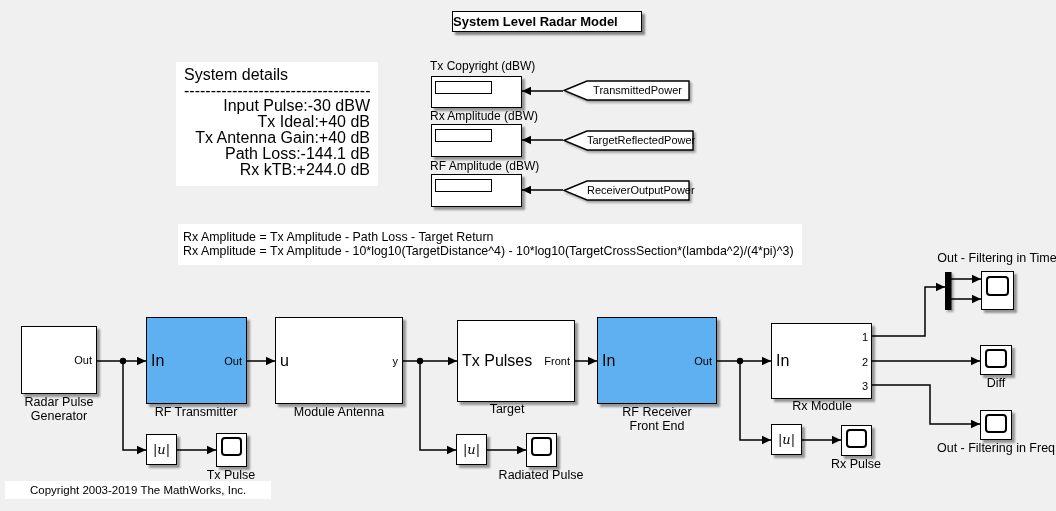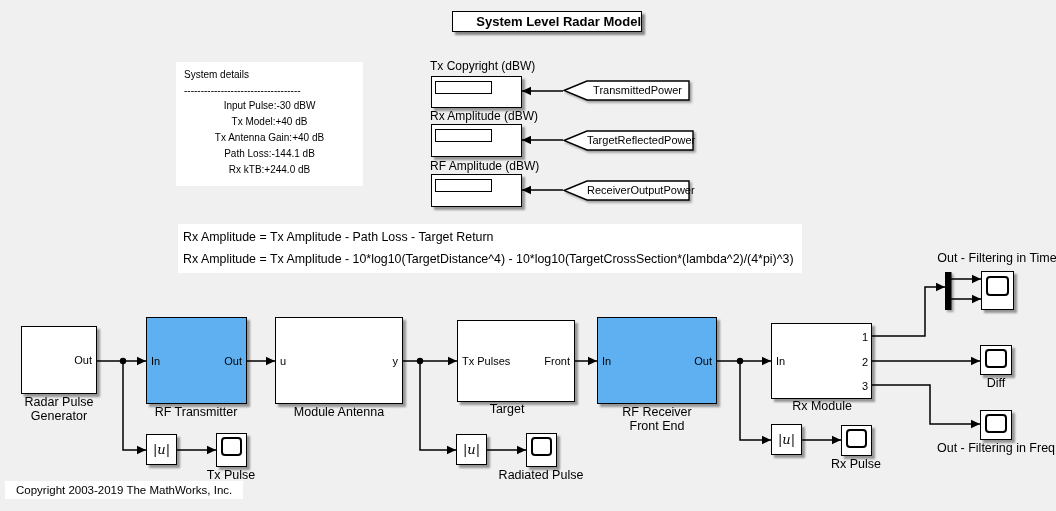--- a/index.html
+++ b/index.html
@@ -2,45 +2,45 @@
 <html style="--blue: #5fb0f1; --bg: #f0f0f0;"><head>
 <meta charset="utf-8">
 <style>
   html,body{margin:0;padding:0;background:#e8e8e8}
   .canvas{position:relative;width:1056px;height:511px;background:var(--bg,#f0f0f0);
           font-family:"Liberation Sans",sans-serif;color:#000;overflow:hidden}
   svg.wires{position:absolute;left:0;top:0;z-index:1}
   .block{position:absolute;background:#fff;border:1.6px solid #000;box-sizing:border-box;
          box-shadow:3px 3px 2px rgba(0,0,0,.38);z-index:2}
   .blue{background:var(--blue,#5fb0f1)}
-  .pl{position:absolute;left:4px;top:50%;transform:translateY(-50%);font-size:11px;white-space:nowrap}
+  .pl{position:absolute;left:4px;top:50%;transform:translateY(-50%);font-size:16px;white-space:nowrap}
   .pr{position:absolute;right:4px;top:50%;transform:translateY(-50%);font-size:11px;white-space:nowrap}
   .pnum{position:absolute;right:3px;font-size:11px;line-height:14px}
   .blabel{position:absolute;text-align:center;font-size:12.5px;line-height:13.5px;white-space:pre-line;z-index:2}
   .scope{position:absolute;background:#fff;border:1.6px solid #000;box-sizing:border-box;
          box-shadow:3px 3px 2px rgba(0,0,0,.38);z-index:2}
   .screen{position:absolute;left:4px;right:4px;top:3px;height:15px;border:2px solid #000;border-radius:4px}
   .screen-lg{top:4px;height:16px}
   .absblk{position:absolute;background:#fff;border:1.6px solid #000;box-sizing:border-box;
           box-shadow:3px 3px 2px rgba(0,0,0,.38);display:flex;align-items:center;justify-content:center;
           font-size:13px;font-style:italic;font-family:"DejaVu Serif",serif;z-index:2}
   .display{position:absolute;background:#fff;border:1.6px solid #000;box-sizing:border-box;
            box-shadow:3px 3px 2px rgba(0,0,0,.38);z-index:2}
   .dvalue{position:absolute;left:3px;top:4px;width:57px;height:13px;border:1.6px solid #000;box-sizing:border-box}
   .dlabel{position:absolute;font-size:12px;white-space:nowrap;z-index:2}
   .ann{position:absolute;background:#fff;z-index:2}
-  .sd{left:176px;top:62px;width:187px;padding:4px 8px 8px 8px;font-size:10px;box-sizing:border-box}
+  .sd{left:176px;top:62px;width:202px;padding:4px 8px 8px 8px;font-size:16px;box-sizing:border-box}
   .sd-h{line-height:17px}
   .sd-div{white-space:nowrap;overflow:hidden;height:15px;line-height:15px}
-  .sd-row{display:flex;justify-content:center;line-height:16px}
+  .sd-row{display:flex;justify-content:flex-end;line-height:16px}
   .eq{left:178px;top:224px;padding:6px 8px 7px 5px;font-size:12.4px;white-space:nowrap}
-  .eq-l1{line-height:14px;margin-bottom:8px}
+  .eq-l1{line-height:14px;margin-bottom:0}
   .eq-l2{line-height:14px}
-  .cp{left:5px;top:481px;padding:3px 11px;font-size:11.5px;white-space:nowrap}
-  .title{position:absolute;left:452px;top:11px;width:190px;height:21px;line-height:20px;text-align:right;
+  .cp{left:5px;top:481px;padding:3px 25px;font-size:11.5px;white-space:nowrap}
+  .title{position:absolute;left:452px;top:11px;width:190px;height:21px;line-height:20px;text-align:left;
          font-weight:bold;font-size:13px;background:#fff;border:1.6px solid #000;box-sizing:border-box;
          box-shadow:3px 3px 2px rgba(0,0,0,.45);z-index:2}
   .fromtag{position:absolute;height:33px;z-index:2}
   .fromtag svg{position:absolute;left:0;top:0;filter:drop-shadow(2px 2px 1px rgba(0,0,0,.35))}
   .ftext{position:absolute;left:24px;right:3px;top:0;height:21px;line-height:21px;text-align:center;
          font-size:11px;white-space:nowrap}
 </style>
 </head>
 <body>
 
@@ -98,21 +98,21 @@
   <div class="title">System Level Radar Model</div>
 
   <div class="ann sd">
     <div class="sd-h">System details</div>
     <div class="sd-div">-----------------------------------</div>
     <div class="sd-row">
       <span>Input Pulse:</span>
       <span>-30 dBW</span>
     </div>
     <div class="sd-row">
-      <span>Tx Model:</span>
+      <span>Tx Ideal:</span>
       <span>+40 dB</span>
     </div>
     <div class="sd-row">
       <span>Tx Antenna Gain:</span>
       <span>+40 dB</span>
     </div>
     <div class="sd-row">
       <span>Path Loss:</span>
       <span>-144.1 dB</span>
     </div>

